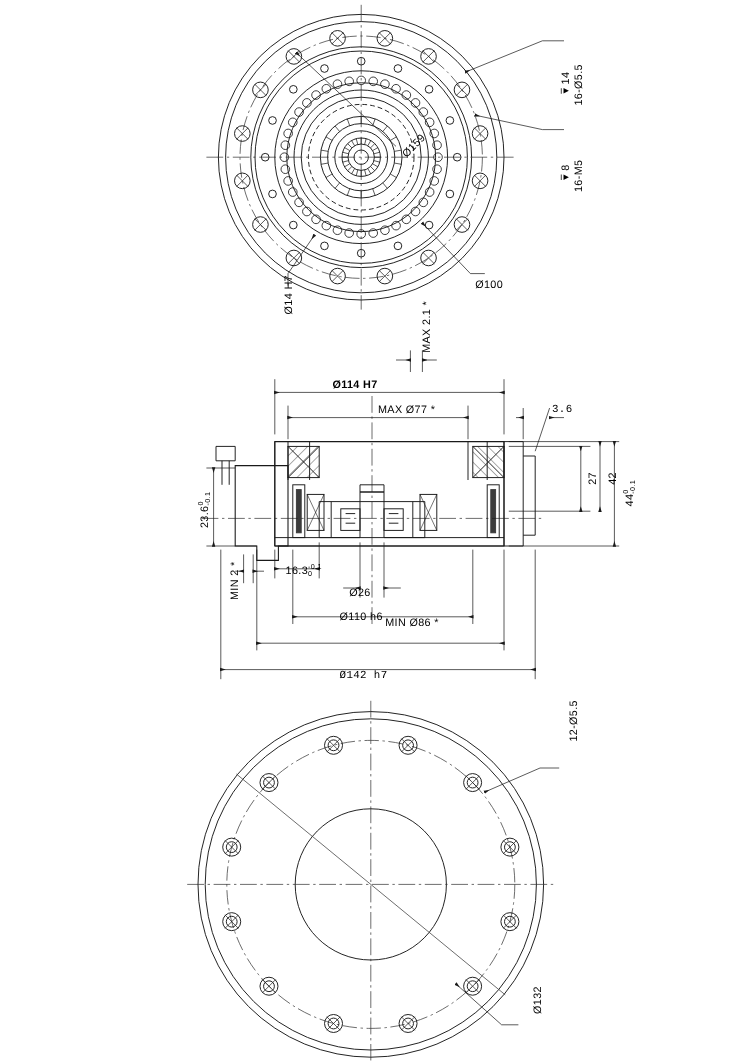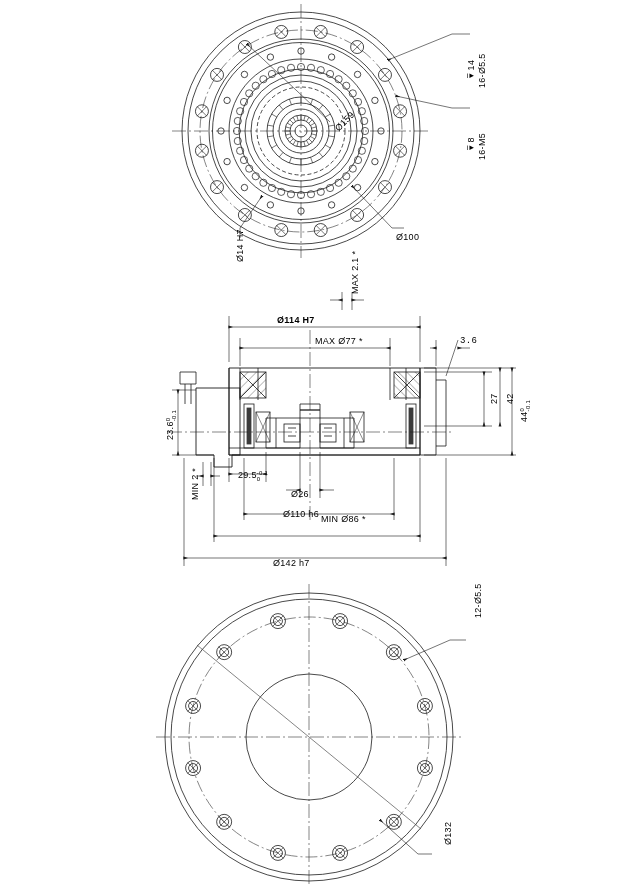--- a/index.html
+++ b/index.html
@@ -473,23 +473,23 @@
   <div class="lbl rot90" style="left:489px; top:404px;">27</div>
   <div class="lbl rot90" style="left:505px; top:404px;">42</div>
   <div class="lbl rot90" style="left:519px; top:422px;">
     <span>44</span><span class="frac"><span>0</span><span>-0.1</span></span>
   </div>
   <div class="lbl rot90" style="left:165px; top:440px;">
     <span>23.6</span><span class="frac"><span>0</span><span>-0.1</span></span>
   </div>
   <div class="lbl rot90" style="left:190px; top:500px;">MIN 2 *</div>
   <div class="lbl" style="left:238px; top:470px;">
-    <span>29.5</span><span class="frac"><span>-0.1</span><span>0</span></span>
+    <span>16.3</span><span class="frac"><span>-0.1</span><span>0</span></span>
   </div>
   <div class="lbl" style="left:291px; top:489px;">Ø26</div>
   <div class="lbl" style="left:278px; top:514px;margin-left:43px;">MIN Ø86 *</div>
   <div class="lbl" style="left:283px; top:509px;">Ø110 h6</div>
-  <div class="lbl" style="left:273px; top:558px;">Ø142 h7</div>
+  <div class="lbl" style="left:283px; top:558px;font-family:Liberation Mono, monospace;">Ø142 h7</div>
 
   <div class="lbl rot90" style="left:473px; top:618px;">12-Ø5.5</div>
   <div class="lbl rot90" style="left:443px; top:845px;">Ø132</div>
 
 </div>
 
 </body></html>

